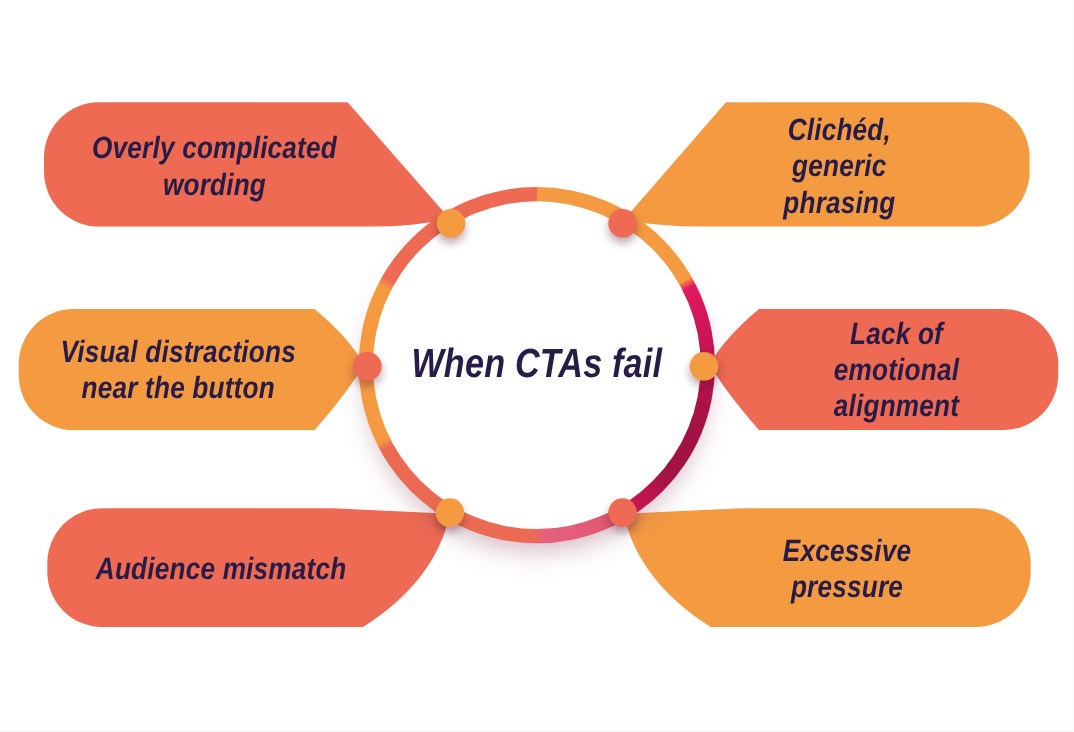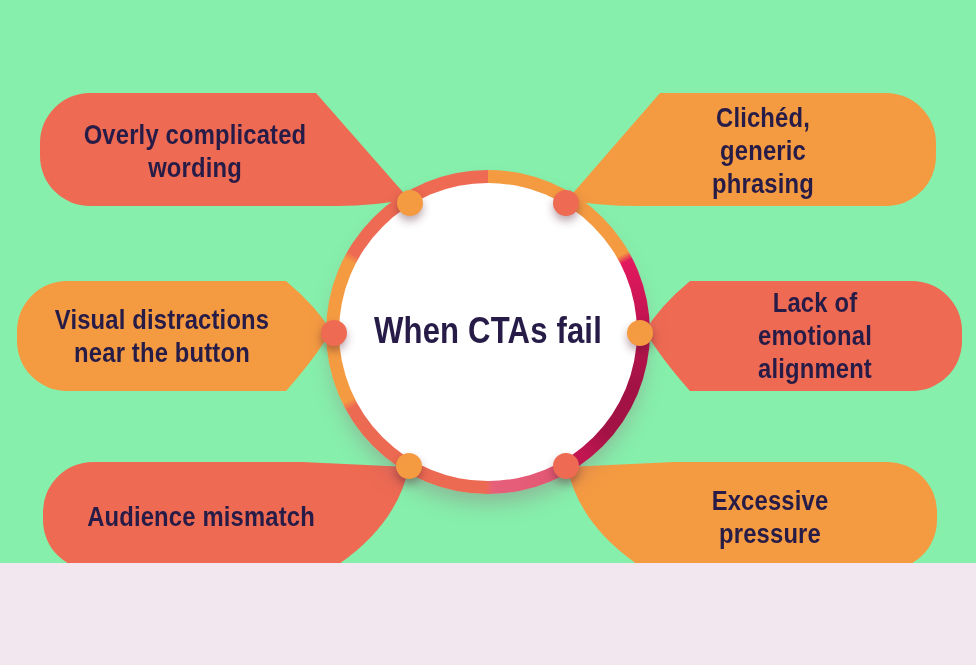--- a/index.html
+++ b/index.html
@@ -1,19 +1,20 @@
 <!DOCTYPE html>
 <html><head>
 <meta charset="utf-8">
 <style>
   html,body{margin:0;padding:0;background:#F2E7EF;}
   .stage{
-    position:relative;width:976px;height:563px;overflow:hidden;
-    background:#86efac;
+    position:relative;width:976px;height:665px;overflow:hidden;
+    background:#ffffff;
     font-family:"Liberation Sans","DejaVu Sans",sans-serif;
+    font-style:italic;
   }
   .bubbles-svg{position:absolute;left:0;top:0;z-index:1;}
   .ring{
     position:absolute;left:326px;top:170px;width:324px;height:324px;
     border-radius:50%;z-index:2;
     background:conic-gradient(from 0deg,
       #F49B42 0deg 60deg,
       #E2195E 63deg,
       #C01350 88deg,
       #A31245 110deg 130deg,

